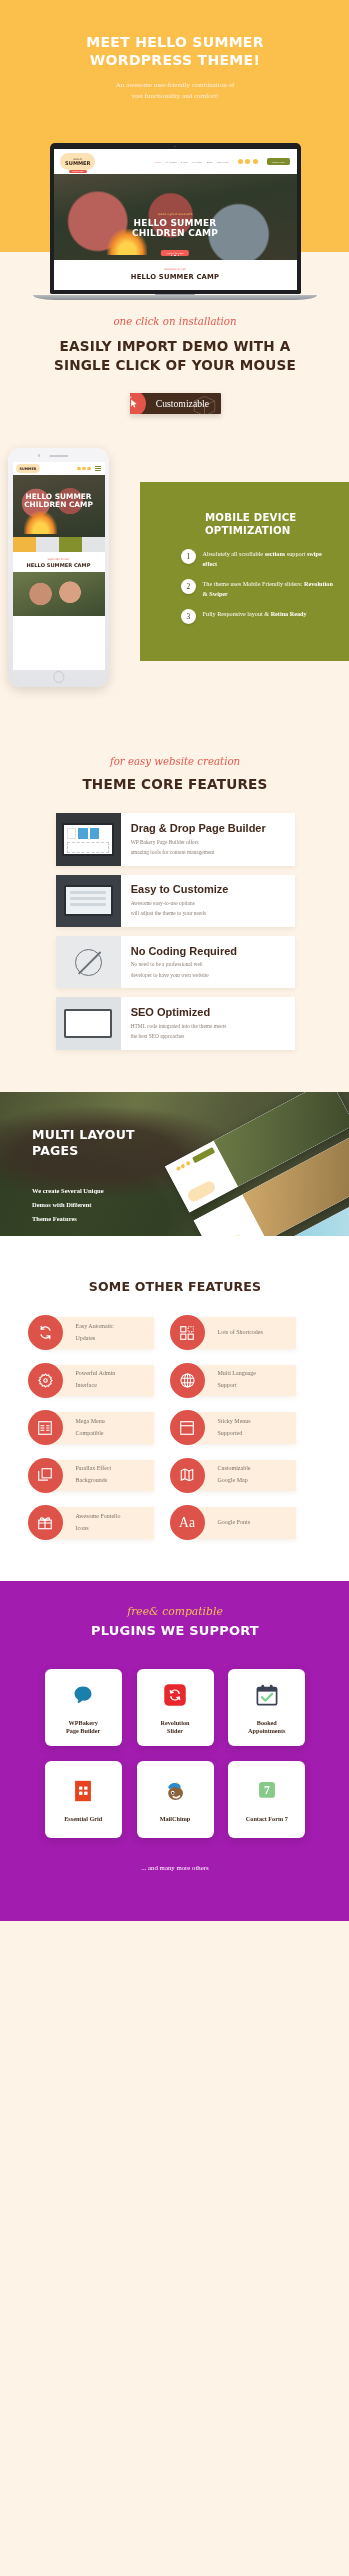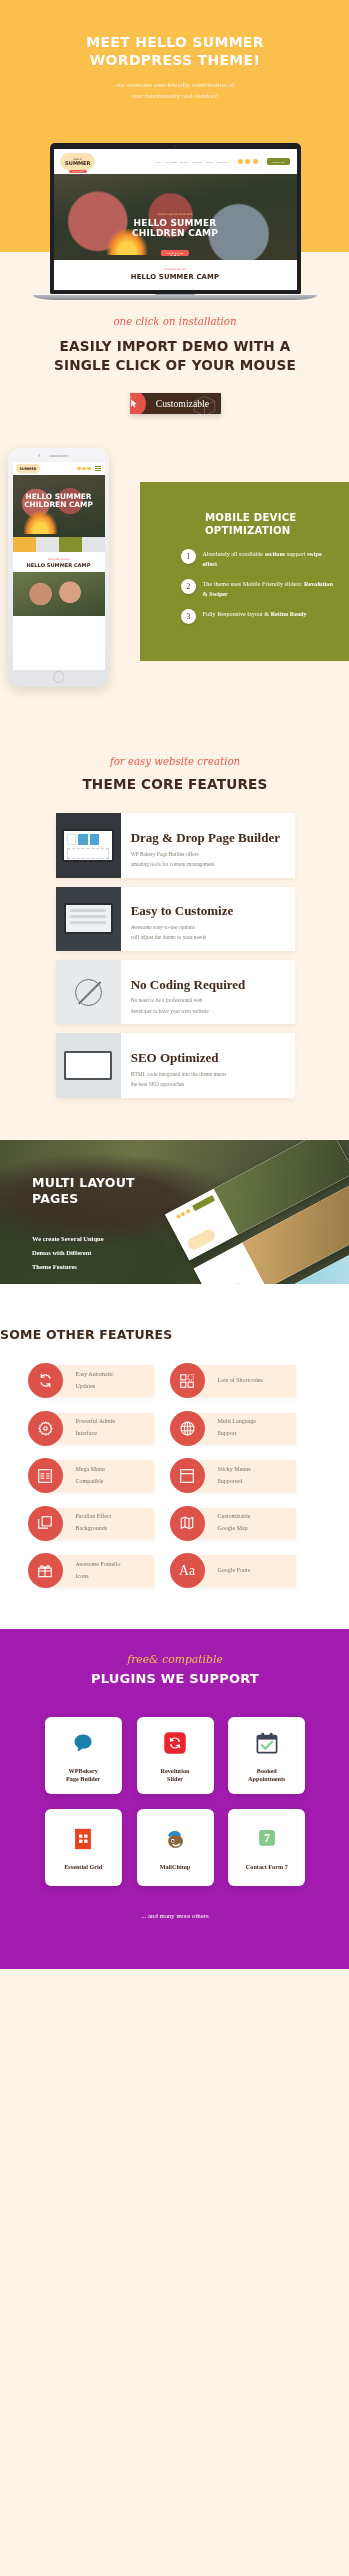--- a/index.html
+++ b/index.html
@@ -212,21 +212,21 @@
   }
 
   
   .feat-card {
     display:flex; background:#fff; width:239px; margin:0 auto 9px;
     box-shadow:0 1.7px 5.1px rgba(120,90,60,.09); min-height:43px;
   }
   .feat-thumb { flex:0 0 65px; position:relative; overflow:hidden; }
   .feat-body { padding:8.5px 9px 8px 10.2px; }
   .feat-title {
-    font-family:Liberation Serif, serif; font-weight:bold; color:#42291c; font-size:13px;margin-top:8px;
+    font-family:Liberation Sans, sans-serif; font-weight:bold; color:#42291c; font-size:11px;
   }
   .feat-desc { color:#8d8279; font-size:5.4px; line-height:1.95; margin-top:2.8px; }
 
   
   .tb1 { background:#34373b; display:flex;align-items:center;justify-content:center;}
   .tb1 .mon { width:52px;height:33px;background:#fff;border:2.3px solid #26282b;border-radius:1.7px;
     position:relative; overflow:hidden;}
   .tb1 .tiles { display:flex; gap:1.7px; padding:2.8px; }
   .tb1 .tiles i { width:9.7px;height:10.8px;background:#4ba3d8;display:block;border-radius:0.6px;}
   .tb1 .tiles i.w { background:#fff;border:0.6px solid #dfe3e6;}
@@ -269,21 +269,21 @@
   .mock .pill { position:absolute; left:5.7px; bottom:6.8px; width:29.5px;height:12.5px;border-radius:6.2px;background:#fae2b4;}
   .mock .greenbtn { position:absolute; right:4.5px; top:4.5px; width:23px;height:6.2px;background:#7f8c2b;border-radius:1.1px;}
   .mock .dots { position:absolute; right:31px; top:5.7px; display:flex;gap:1.7px;}
   .mock .dots i { width:4px;height:4px;border-radius:50%;background:#fbbf4c;display:block;}
   .mock2 .mimg { background:linear-gradient(120deg,#cfa86a,#8a6f3f);}
   .mock3 .mimg { background:linear-gradient(120deg,#8ecfe0,#cfe8ef);}
 
   
   .white-sec { background:#ffffff; }
   .h2-other {
-    color:#42291c; font-family:"DejaVu Sans", sans-serif;
+    text-align:center; color:#42291c; font-family:"DejaVu Sans", sans-serif;
     font-weight:bold; font-size:12.5px; text-transform:uppercase; letter-spacing:0.2px;
   }
   .of-grid { width:295px; margin:21.6px auto 0; display:flex; flex-wrap:wrap; gap:12.5px 16px; }
   .of-item { width:126px; position:relative; height:35px; }
   .of-box {
     position:absolute; left:16px; right:0; top:1.7px; bottom:1.7px;
     background:#fdeedd; box-shadow:0 1.7px 4.5px rgba(160,120,80,.1);
   }
   .of-ic {
     position:absolute; left:0; top:0; width:35px;height:35px;border-radius:50%;

